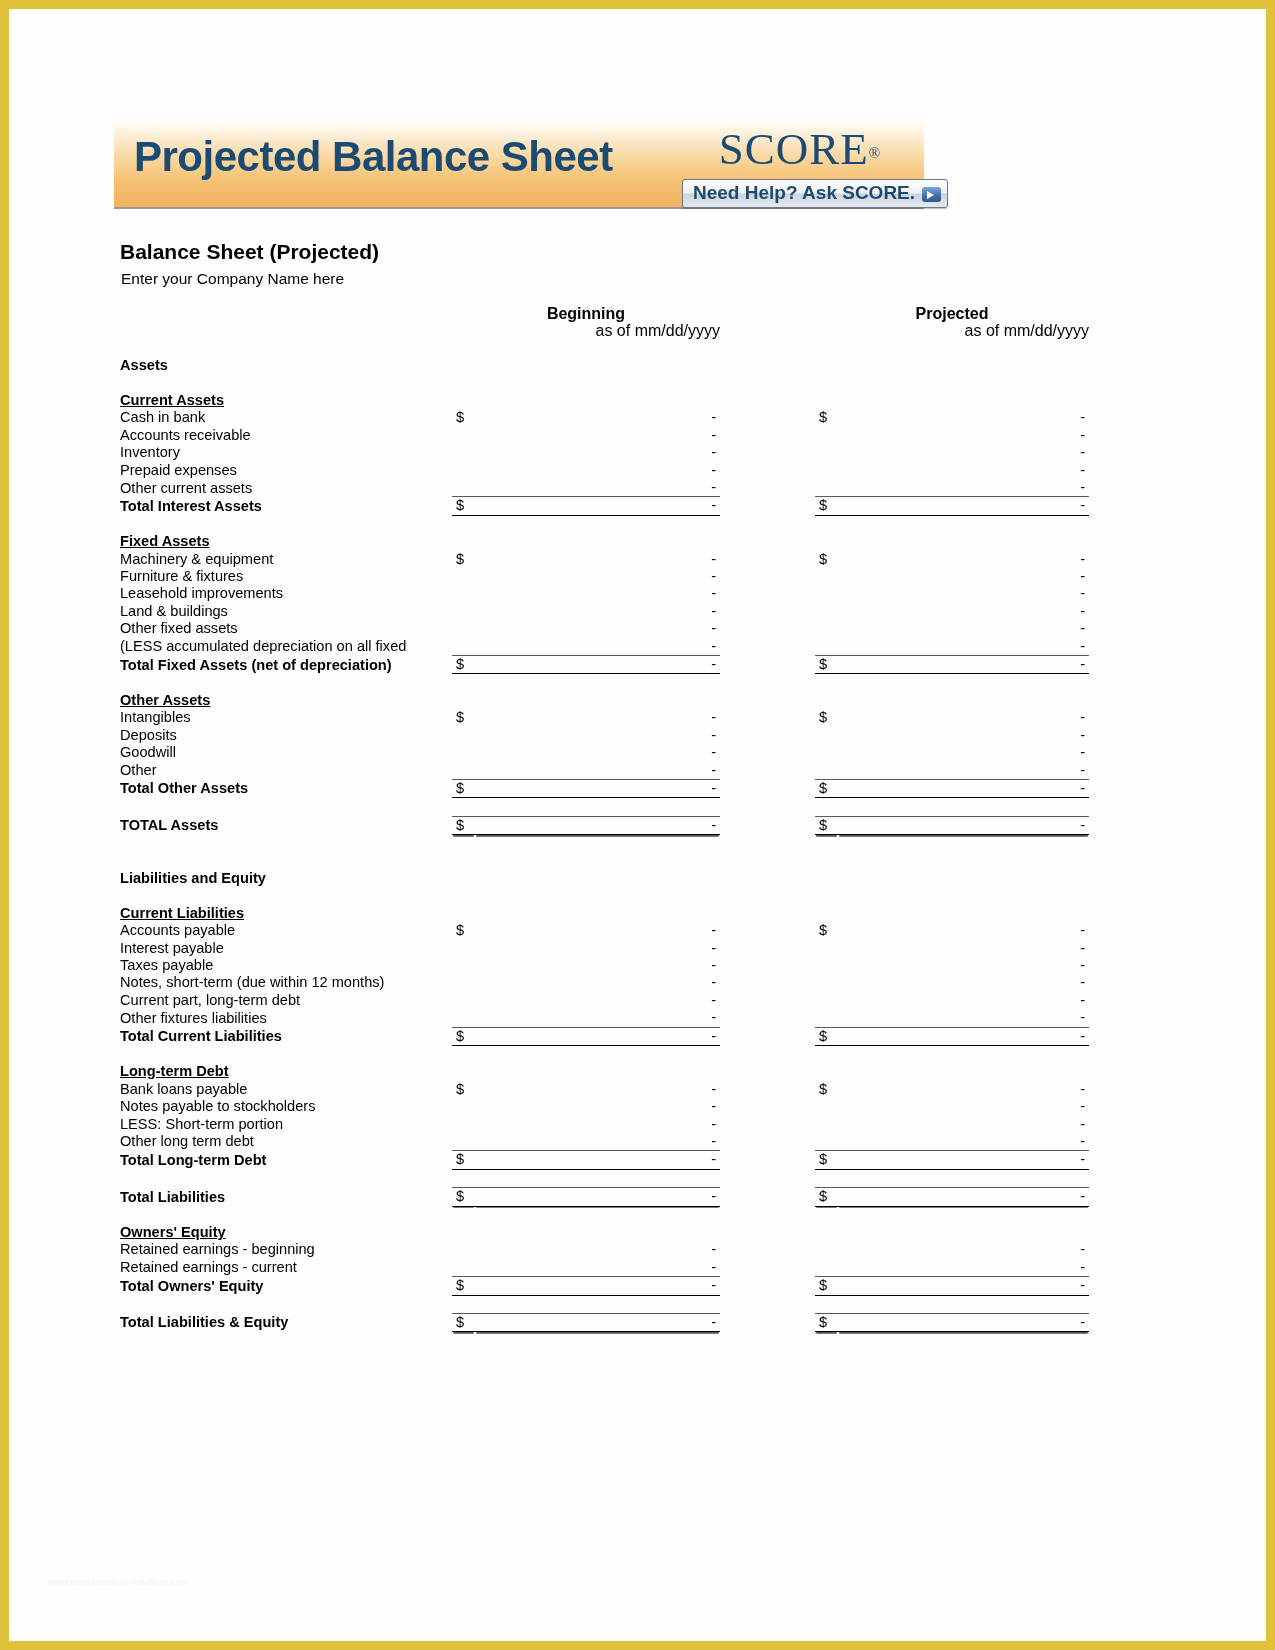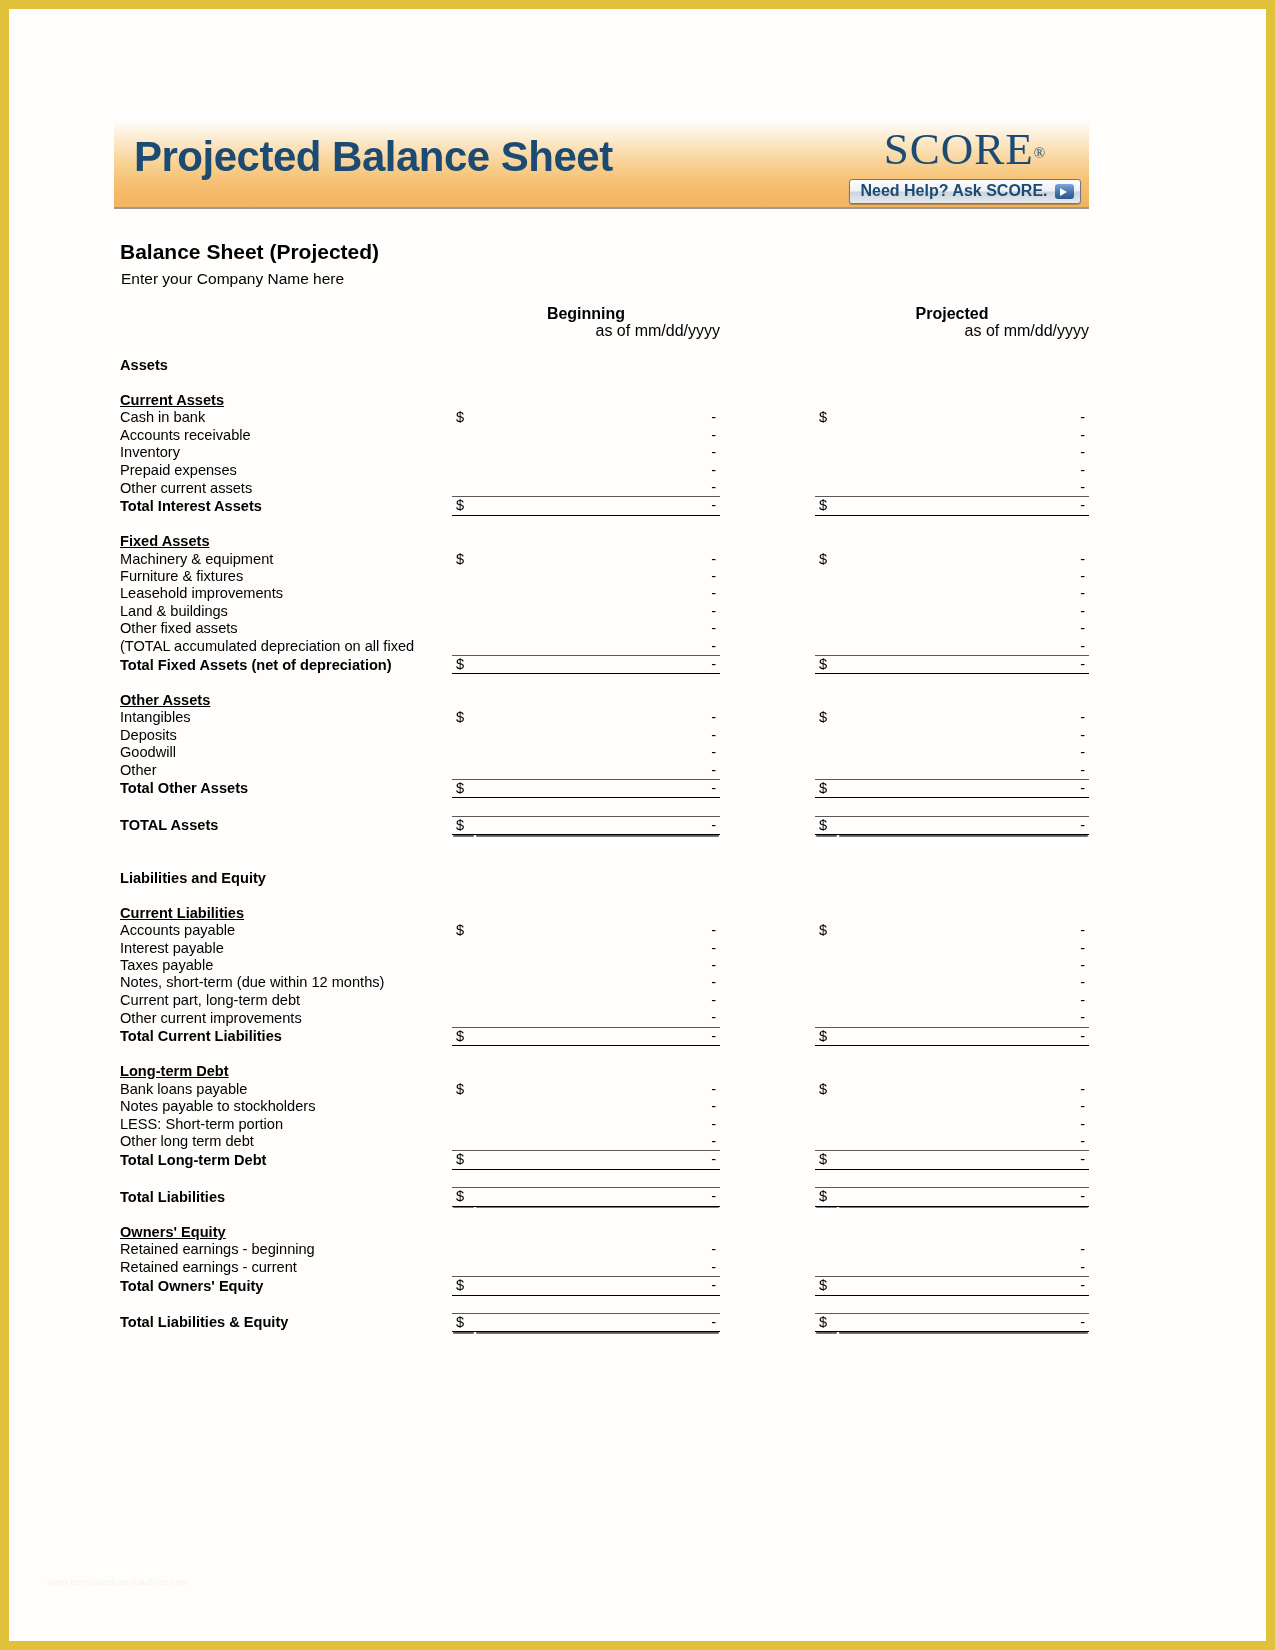--- a/index.html
+++ b/index.html
@@ -31,21 +31,21 @@
     width: 1257px;
     height: 1632px;
     background: #fffefc;
   }
 
   
   .banner {
     position: absolute;
     left: 105px;
     top: 110px;
-    width: 975px;
+    width: 810px;
     height: 90px;
     background: linear-gradient(to bottom,
         #ffffff 0%,
         #fdf1dd 16%,
         #f9d9a5 42%,
         #f6c377 68%,
         #f4b867 88%,
         #f2b45f 100%);
     border-bottom: 2px solid #9a9a9a;
     box-sizing: border-box;
@@ -79,21 +79,21 @@
     font-size: 15px;
     vertical-align: 6px;
   }
   .score-btn {
     display: inline-block;
     margin-top: 2px;
     padding: 2px 6px 3px 10px;
     border: 1px solid #6d7888;
     border-radius: 3px;
     background: linear-gradient(to bottom, #fdfdfd 0%, #eef1f5 48%, #ccd3dc 52%, #e6eaef 100%);
-    font-size: 16px;
+    font-size: 19px;
     font-weight: bold;
     color: #1b4a72;
     white-space: nowrap;
     box-shadow: 0 1px 1px rgba(0,0,0,.25);
   }
   .score-btn .arrow {
     display: inline-block;
     width: 19px;
     height: 15px;
     margin-left: 7px;
@@ -369,21 +369,21 @@
         <tr class="row">
           <td class="label">Other fixed assets</td>
             <td></td>
           <td></td>
             <td class="amt">-</td>
             <td></td>
           <td></td>
             <td class="amt">-</td>
         </tr>
         <tr class="row">
-          <td class="label">(TOTAL accumulated depreciation on all fixed</td>
+          <td class="label">(LESS accumulated depreciation on all fixed</td>
             <td></td>
           <td></td>
             <td class="amt">-</td>
             <td></td>
           <td></td>
             <td class="amt">-</td>
         </tr>
         <tr class="row">
           <td class="label bold">Total Fixed Assets (net of depreciation)</td>
             <td></td>
@@ -536,21 +536,21 @@
         <tr class="row">
           <td class="label">Current part, long-term debt</td>
             <td></td>
           <td></td>
             <td class="amt">-</td>
             <td></td>
           <td></td>
             <td class="amt">-</td>
         </tr>
         <tr class="row">
-          <td class="label">Other current improvements</td>
+          <td class="label">Other fixtures liabilities</td>
             <td></td>
           <td></td>
             <td class="amt">-</td>
             <td></td>
           <td></td>
             <td class="amt">-</td>
         </tr>
         <tr class="row">
           <td class="label bold">Total Current Liabilities</td>
             <td></td>

